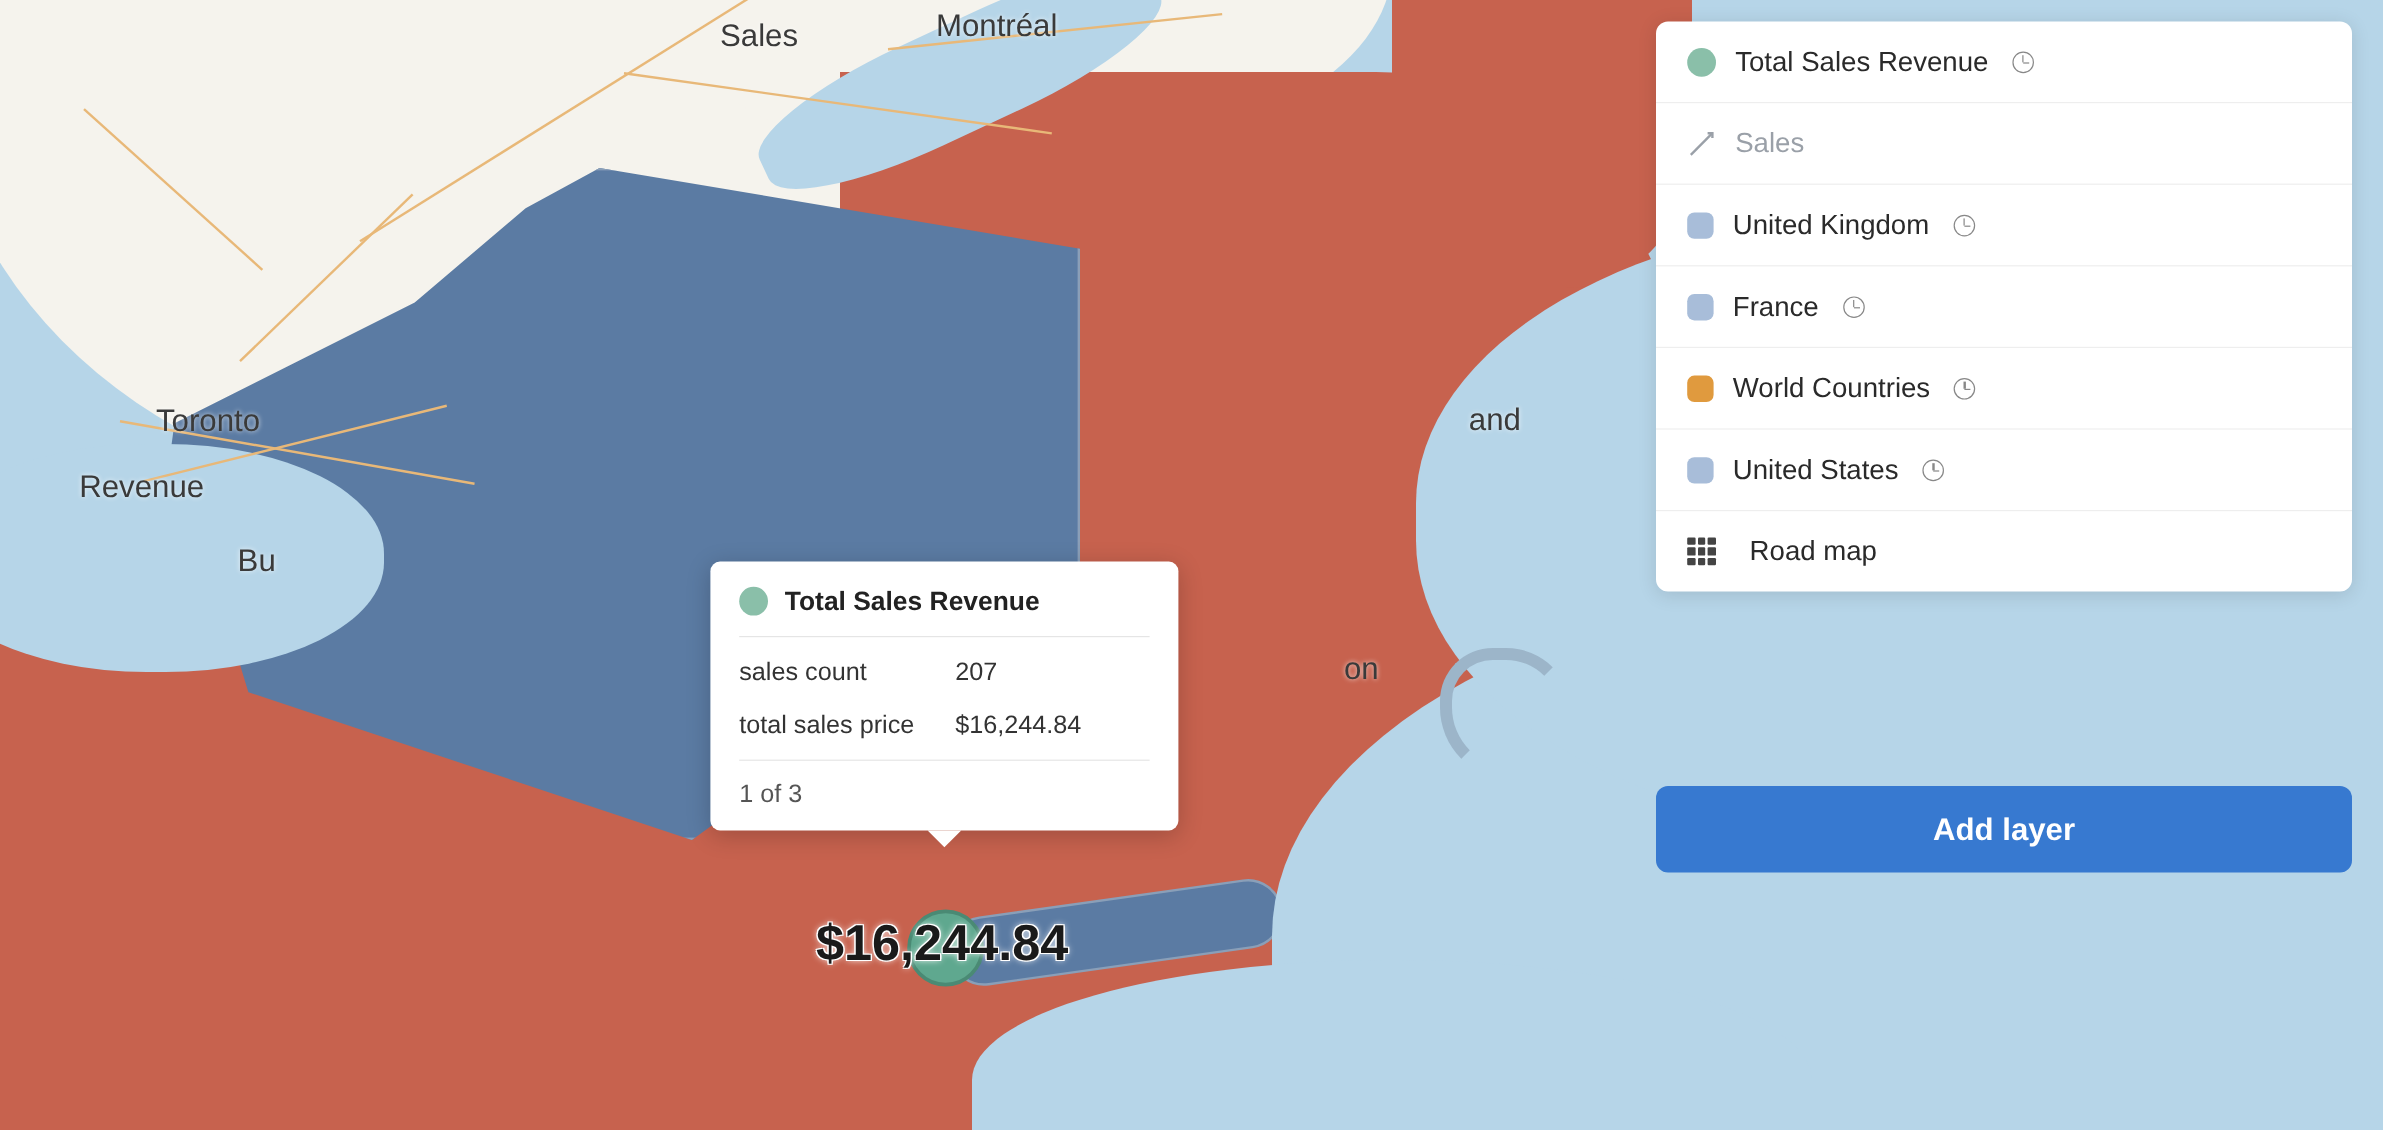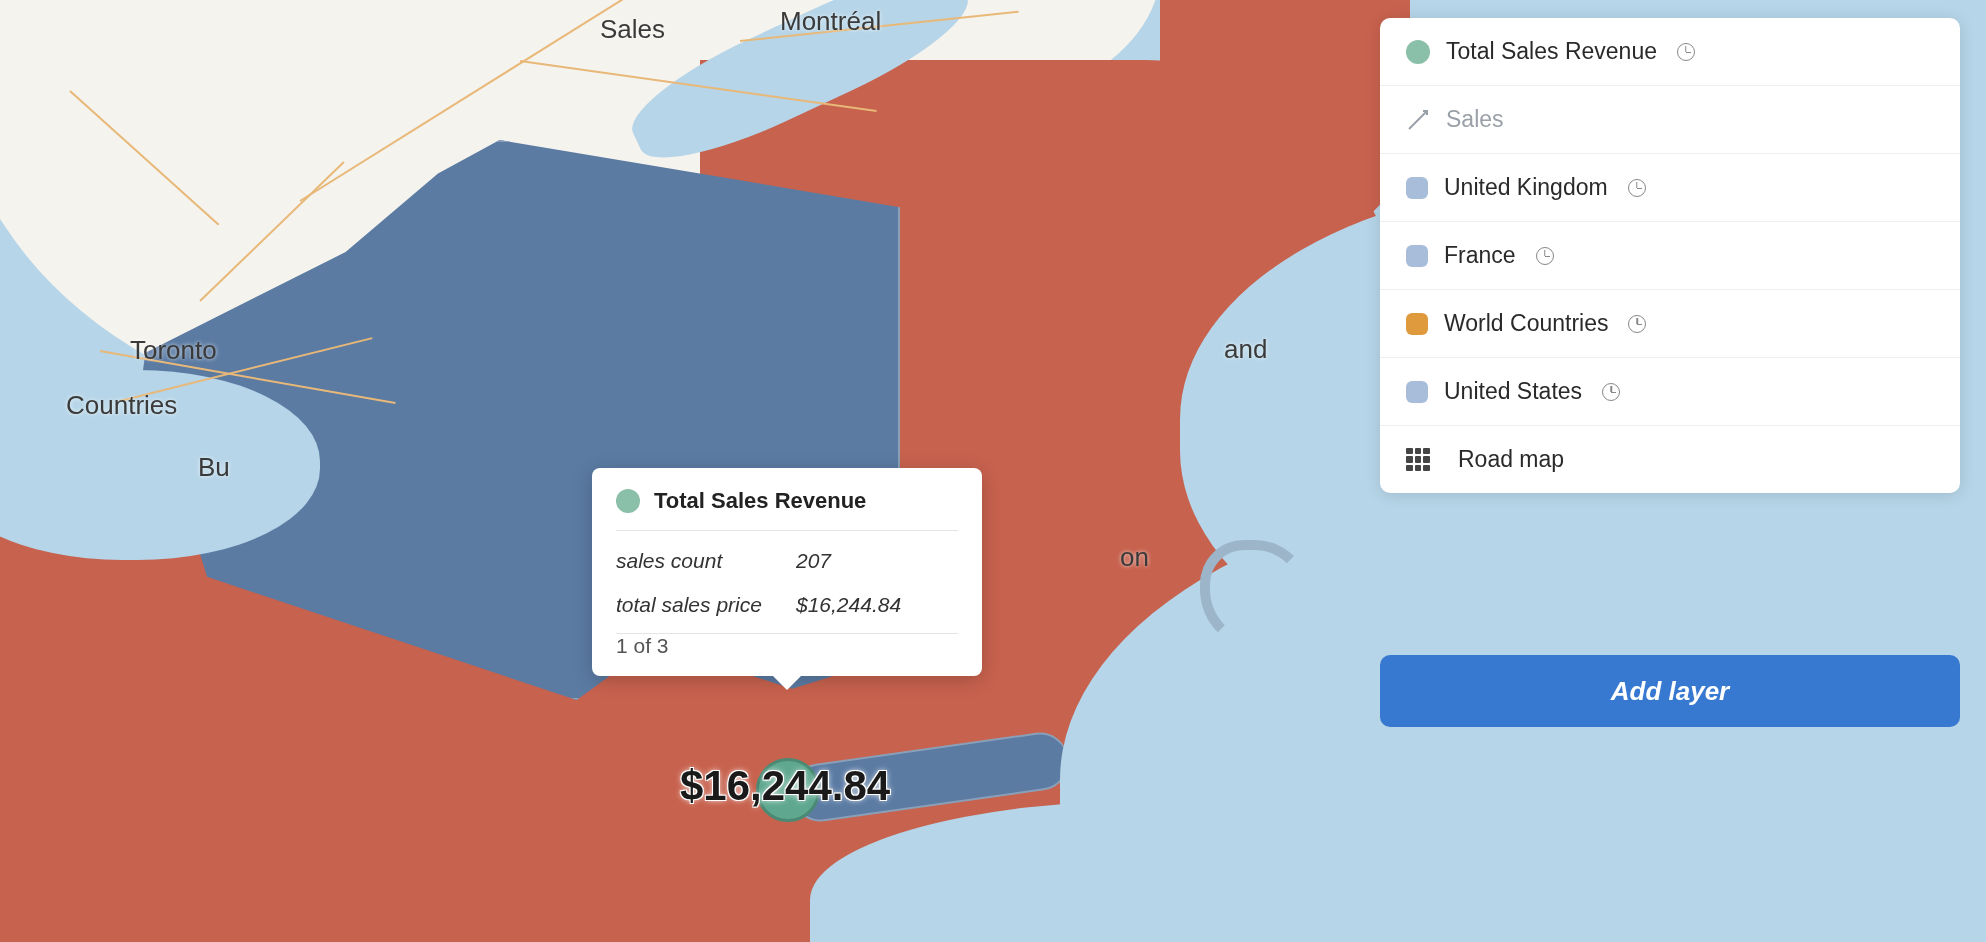--- a/index.html
+++ b/index.html
@@ -103,21 +103,21 @@
 .tooltip-row {
   display: flex;
   padding: 10px 0;
   font-size: 21px;
   color: #333;
 }
 .tooltip-key { width: 180px; }
 .tooltip-val { font-weight: 400; text-align: right; }
 .tooltip-footer {
   border-top: 1px solid #e5e5e5;
-  padding-top: 0;
+  padding-top: 16px;
   margin-top: 6px;
   font-size: 21px;
   color: #555;
 }
 .layers-panel {
   position: absolute;
   right: 26px;
   top: 18px;
   width: 580px;
   background: #fff;
@@ -225,21 +225,20 @@
   top: 655px;
   width: 580px;
   height: 72px;
   background: #3779d0;
   color: #fff;
   border: none;
   border-radius: 10px;
   font-size: 26px;
   font-weight: 600;
   cursor: pointer;
-  font-style: italic;
 }
 .coast {
   position: absolute;
   border: 6px solid #9cb5c9;
   border-radius: 40% 50% 45% 55%;
   background: #f5f3ed;
 }
 </style>
 </head>
 <body>
@@ -267,36 +266,36 @@
 
   <div class="road" style="left:100px; top:350px; width:300px; transform:rotate(10deg);"></div>
   <div class="road" style="left:120px; top:400px; width:260px; transform:rotate(-14deg);"></div>
   <div class="road" style="left:300px; top:200px; width:420px; transform:rotate(-32deg);"></div>
   <div class="road" style="left:520px; top:60px; width:360px; transform:rotate(8deg);"></div>
   <div class="road" style="left:740px; top:40px; width:280px; transform:rotate(-6deg);"></div>
   <div class="road" style="left:70px; top:90px; width:200px; transform:rotate(42deg);"></div>
   <div class="road" style="left:200px; top:300px; width:200px; transform:rotate(-44deg);"></div>
 
   <div class="map-label" style="left:130px; top:335px;">Toronto</div>
-  <div class="map-label" style="left:66px; top:390px;">Countries</div>
+  <div class="map-label" style="left:66px; top:390px;">Revenue</div>
   <div class="map-label" style="left:198px; top:452px;">Bu</div>
   <div class="map-label" style="left:600px; top:14px;">Sales</div>
   <div class="map-label" style="left:780px; top:6px;">Montréal</div>
   <div class="map-label" style="left:1224px; top:334px;">and</div>
   <div class="map-label" style="left:1120px; top:542px;text-align:right;">on</div>
 
   <div class="data-bubble"></div>
   <div class="bubble-label">$16,244.84</div>
 
   <div class="tooltip">
     <div class="tooltip-header">
       <div class="tooltip-swatch"></div>
       <div class="tooltip-title">Total Sales Revenue</div>
     </div>
-    <div style="padding-top:8px;font-style:italic;">
+    <div style="padding-top:8px;">
       <div class="tooltip-row">
         <div class="tooltip-key">sales count</div>
         <div class="tooltip-val">207</div>
       </div>
       <div class="tooltip-row">
         <div class="tooltip-key">total sales price</div>
         <div class="tooltip-val">$16,244.84</div>
       </div>
     </div>
     <div class="tooltip-footer">1 of 3</div>

